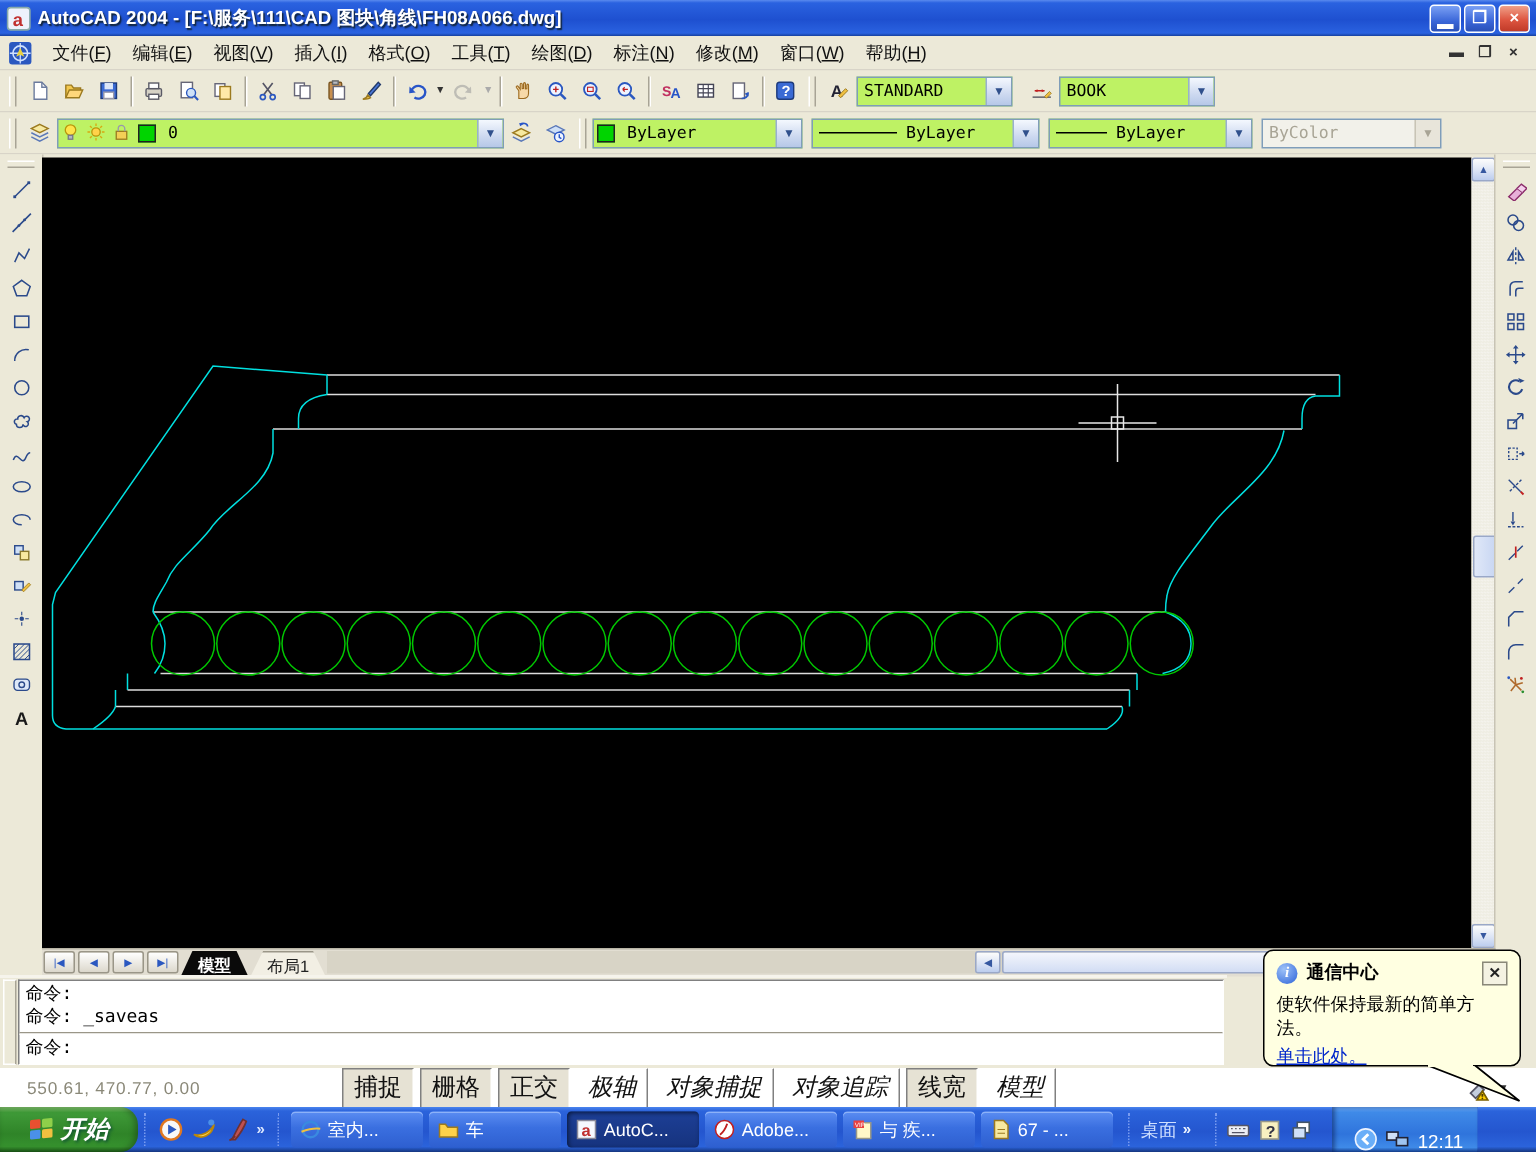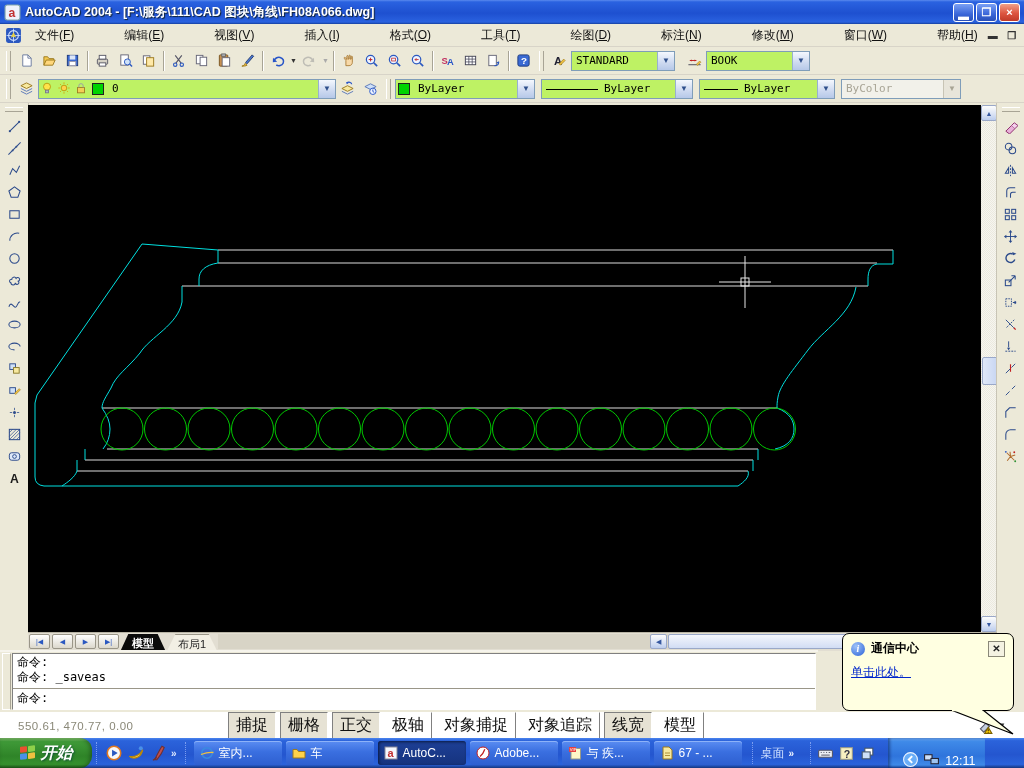--- a/index.html
+++ b/index.html
@@ -96,21 +96,21 @@
   .cmdsplit{height:0;border-top:1px solid #9a9688;border-bottom:1px solid #fff;}
   .cmdinput{height:17px;padding:1px 4px;line-height:15px;}
 
   
   .statusbar{position:absolute;left:0;top:712px;width:1024px;height:26px;background:#ffffff;
     display:flex;align-items:center;padding:0 18px;box-sizing:border-box;border-top:1px solid #fff;}
   .coords{width:210px;color:#8a8878;font-size:11.5px;letter-spacing:.5px;}
   .toggles{display:flex;gap:4px;}
   .toggle{padding:2px 7px;font-size:16px;color:#111;box-sizing:border-box;text-align:right;}
   .toggle.pressed{border:1px solid;border-color:#808080 #fff #fff #808080;background:#e6e2d4;}
-  .toggle.raised{border:1px solid;border-color:#fff #808080 #808080 #fff;}
+  .toggle.raised{border:1px solid;border-color:#fff #808080 #808080 #fff;font-style:italic;}
   .traybits{margin-left:auto;display:flex;align-items:center;gap:3px;}
   .traybits .ticn{width:18px;height:18px;}
   .traydrop{color:#333;font-size:8px;}
 
   
   .balloon{position:absolute;left:842px;top:633px;width:172px;height:78px;background:#ffffe1;
     border:1px solid #000;border-radius:7px;z-index:70;padding:6px 8px;box-sizing:border-box;
     font-size:12px;color:#000;}
   .bhead{display:flex;align-items:center;margin-bottom:4px;}
   .binfo{width:14px;height:14px;border-radius:50%;background:radial-gradient(circle at 35% 30%,#9ec2f8,#2b62d8);
@@ -180,21 +180,21 @@
 
 <div class="menubar">
   <span class="mico">
     <svg viewBox="0 0 16 16" width="17" height="17">
         <rect x="1" y="1" width="14" height="14" rx="2" fill="#2b58c0"></rect>
         <circle cx="8" cy="8" r="4.6" fill="none" stroke="#cfe0ff"></circle>
         <path d="M8 1.5v13M1.5 8h13" stroke="#cfe0ff" stroke-width="0.8"></path>
         <path d="M8 4.6l2.6 5.6L8 8.9 5.4 10.2z" fill="#e8d040"></path>
       </svg>
   </span>
-  <div id="menu-items" style="display:flex;gap:36px;">
+  <div id="menu-items" style="display:flex;">
       <span class="menu-item">文件(<u>F</u>)</span>
       <span class="menu-item">编辑(<u>E</u>)</span>
       <span class="menu-item">视图(<u>V</u>)</span>
       <span class="menu-item">插入(<u>I</u>)</span>
       <span class="menu-item">格式(<u>O</u>)</span>
       <span class="menu-item">工具(<u>T</u>)</span>
       <span class="menu-item">绘图(<u>D</u>)</span>
       <span class="menu-item">标注(<u>N</u>)</span>
       <span class="menu-item">修改(<u>M</u>)</span>
       <span class="menu-item">窗口(<u>W</u>)</span>
@@ -865,20 +865,21 @@
     <span class="traydrop">▼</span>
   </div>
 </div>
 
 <div class="balloon">
   <div class="bhead">
     <span class="binfo">i</span>
     <span class="btitle">通信中心</span>
     <span class="bclose">✕</span>
   </div>
+  <div class="bmsg">使软件保持最新的简单方法。</div>
   <a class="blink">单击此处。</a>
   <svg class="btail" viewBox="0 0 78 26">
     <polygon points="8,0 70,24 40,0" fill="#ffffe1" stroke="#000" stroke-width="1.2"></polygon>
     <line x1="9" y1="0" x2="39" y2="0" stroke="#ffffe1" stroke-width="2.5"></line>
   </svg>
 </div>
 
 <div class="taskbar">
   <div class="startbtn">
     <span class="flag">

